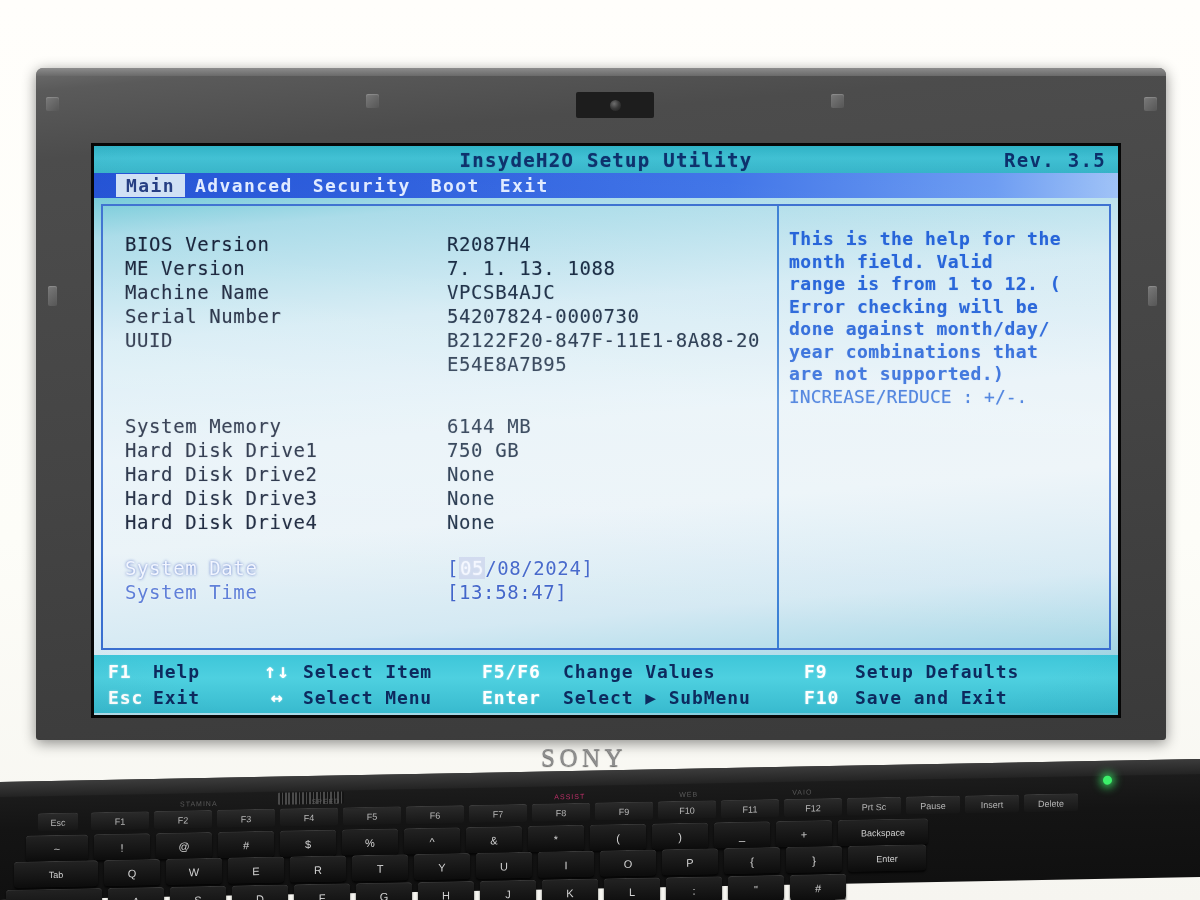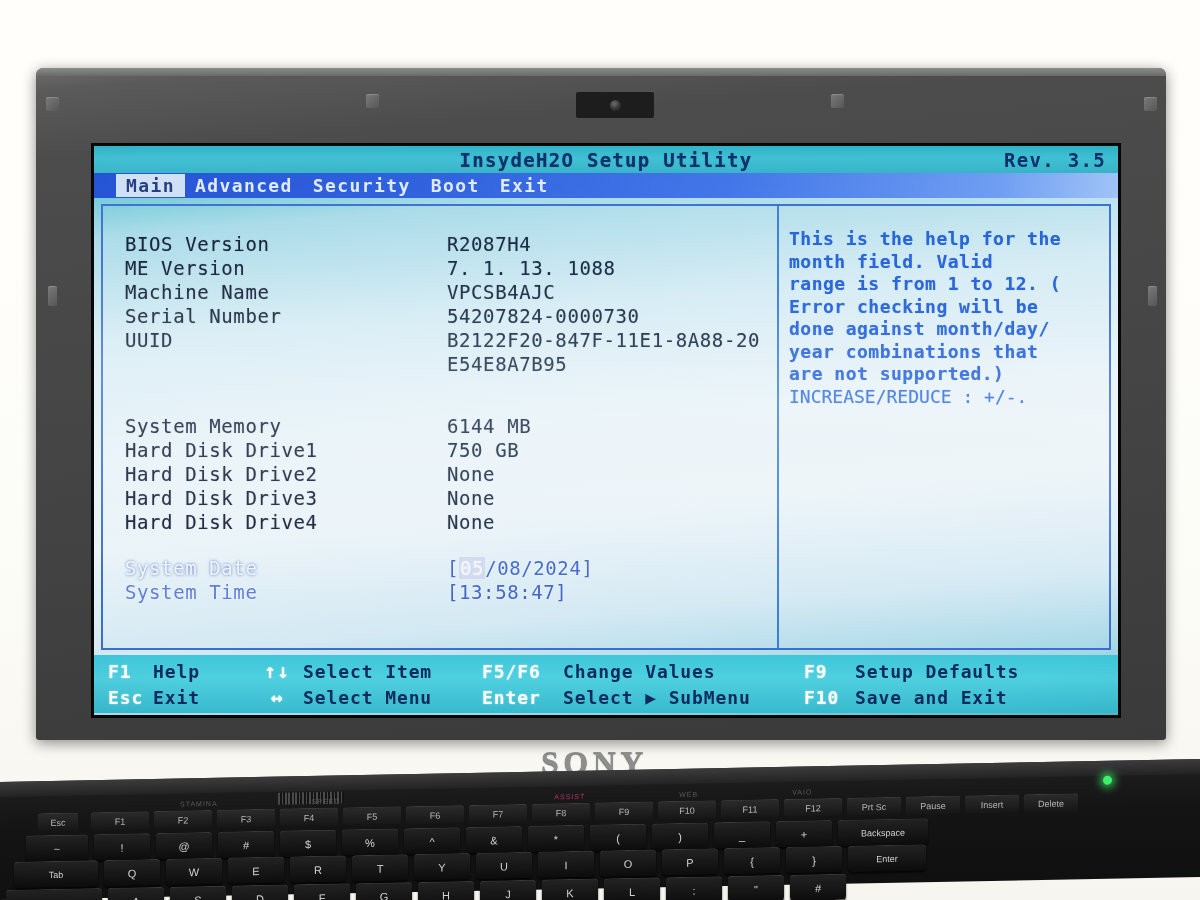--- a/index.html
+++ b/index.html
@@ -280,23 +280,23 @@
   .fkey.w1 { min-width: 36px; }
   .fkey.w2 { min-width: 34px; text-align: center; font-size: 20px;}
   .fkey.w3 { min-width: 72px; }
   .fkey.w4 { min-width: 42px; }
   #sony-logo {
     position: absolute;
     left: 505px;
     top: 676px;
     color: #8e8e8e;
     font-family: "Liberation Serif", "DejaVu Serif", serif;
-    font-size: 32px;
+    font-size: 25px;
     letter-spacing: 4.5px;
-    font-weight: bold;
+    font-weight: normal;
     text-shadow: 0 1px 1px rgba(0,0,0,0.6);
   }
   #model-label {
     position: absolute;
     left: 1038px;
     top: 696px;
     color: #6a6a6a;
     font-family: "Liberation Sans", sans-serif;
     font-size: 10px;
     letter-spacing: 1px;

